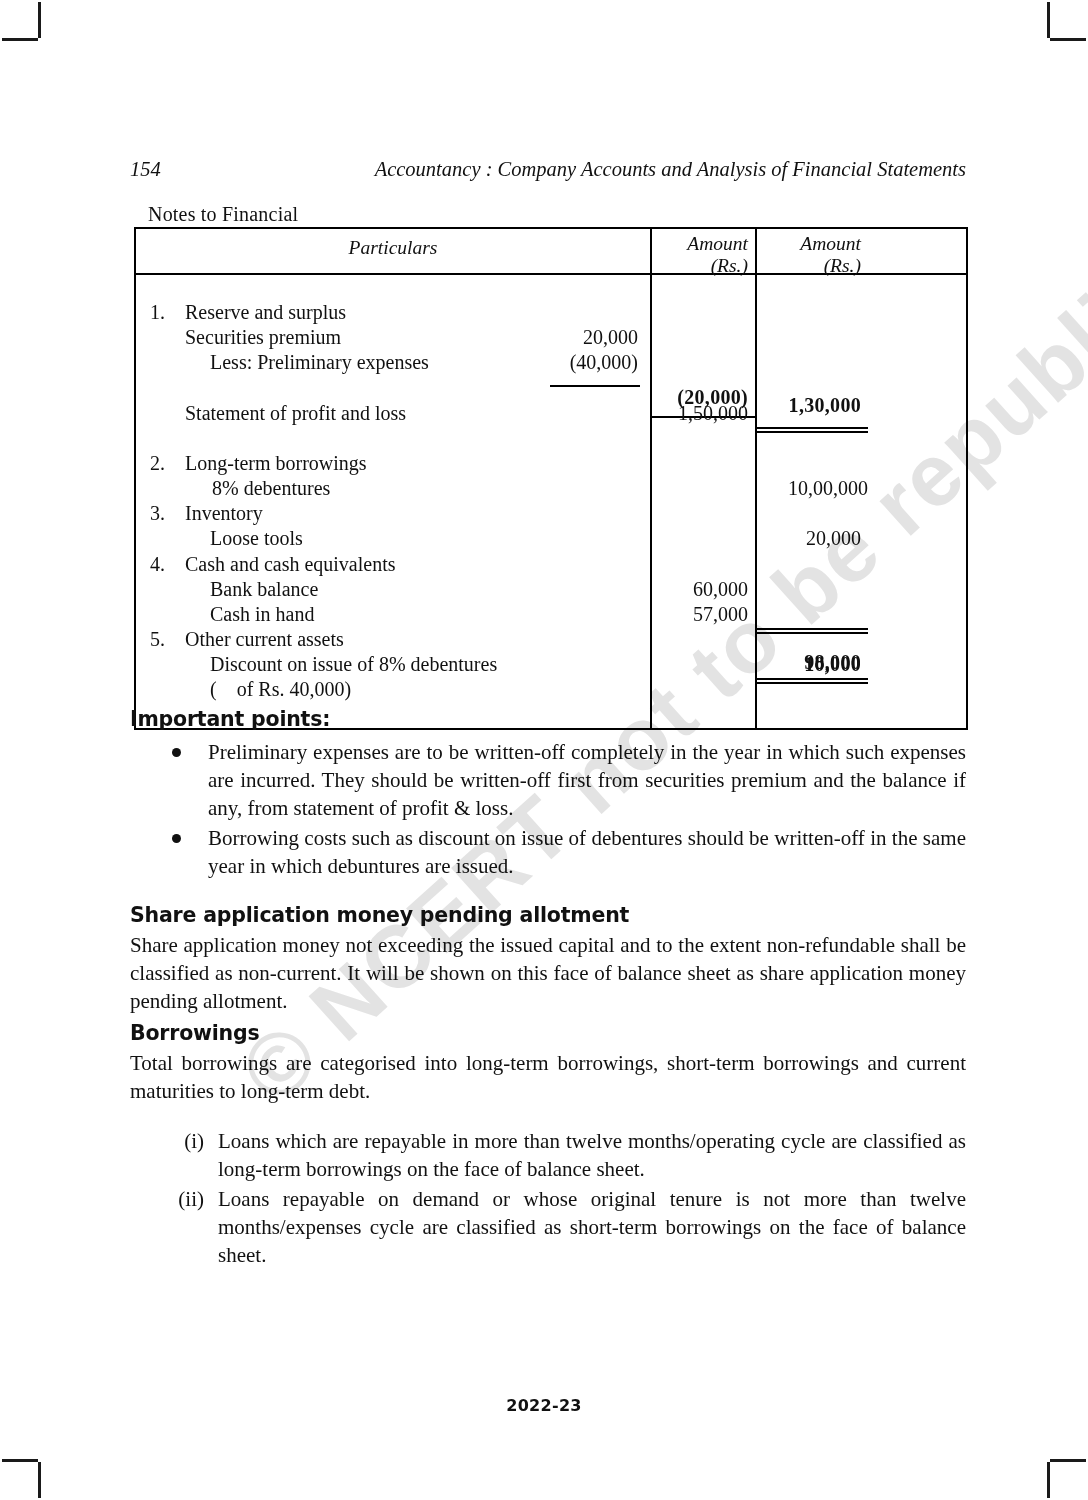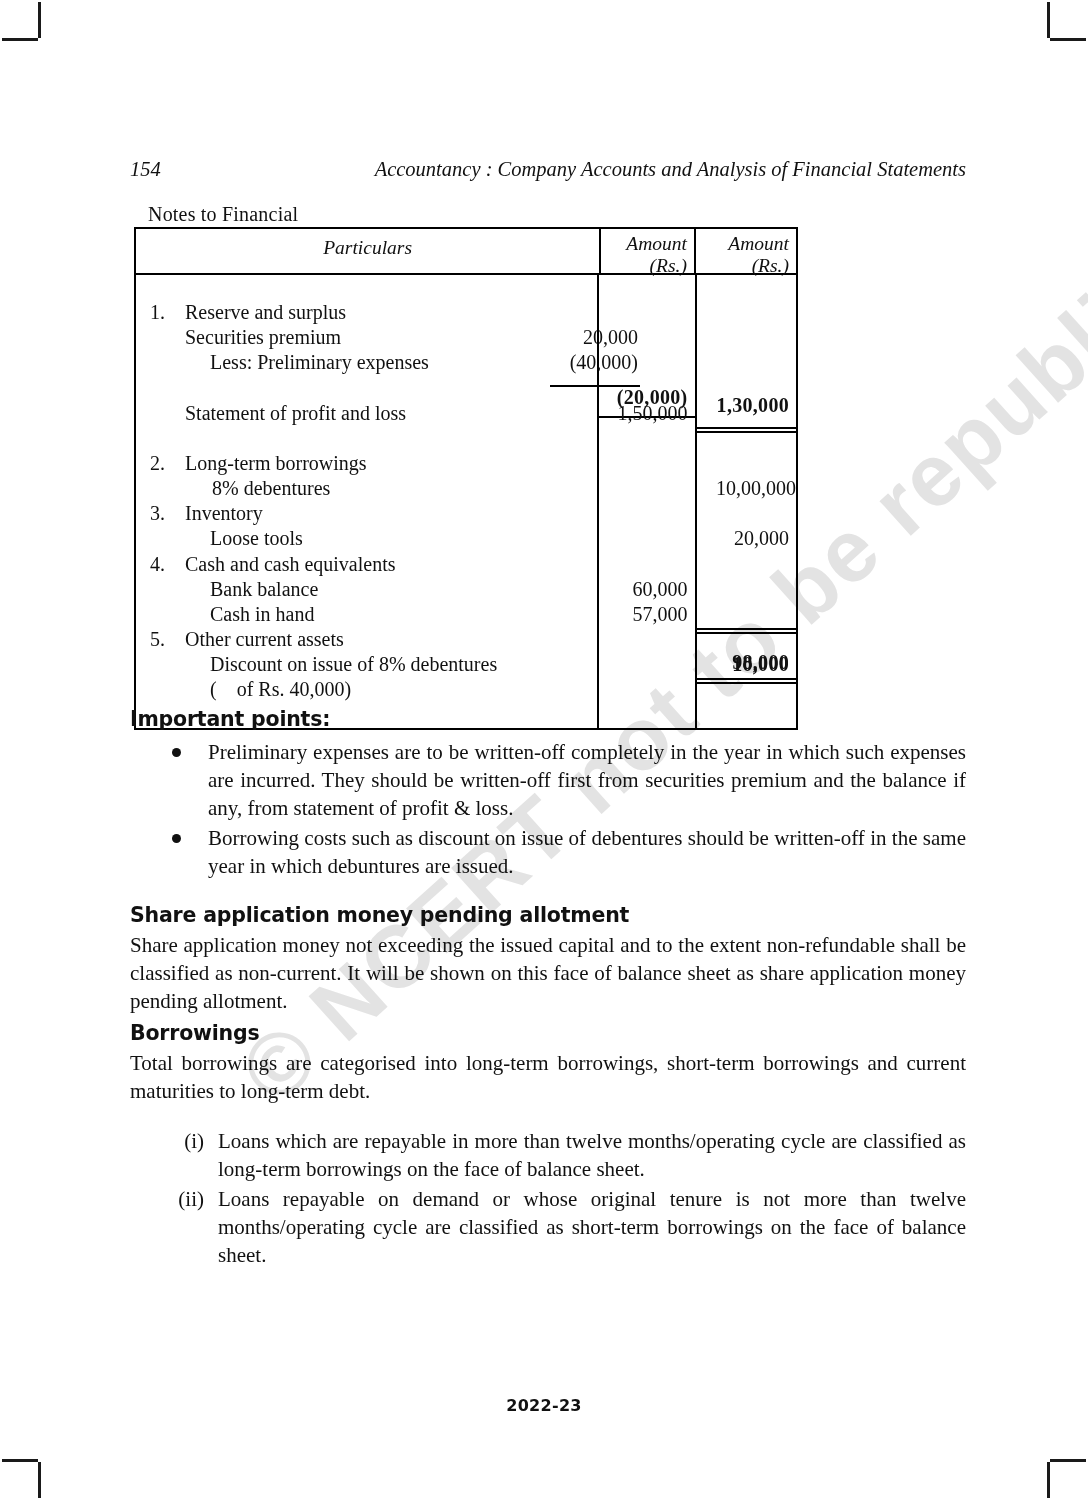--- a/index.html
+++ b/index.html
@@ -76,21 +76,21 @@
     top: 203px;
     font-size: 20px;
     letter-spacing: 0.2px;
   }
 
   
   .nt {
     position: absolute;
     left: 134px;
     top: 227px;
-    width: 664px;
+    width: 834px;
     border: 2.2px solid #000;
     box-sizing: border-box;
   }
   .nt-row { display: flex; box-sizing: border-box; }
   .col-part { width: 514px; box-sizing: border-box; position: relative; }
   .col-a1   { width: 105px; box-sizing: border-box; border-left: 2.2px solid #000; position: relative; }
   .col-a2   { width: 113px; box-sizing: border-box; border-left: 2.2px solid #000; position: relative; }
 
   .nt-head { border-bottom: 2.2px solid #000; height: 46px; }
   .nt-head .col-part { display:flex; justify-content:center; padding-top: 4px; }
@@ -354,20 +354,20 @@
   <div class="body-col" style="top:1021px;">
     <h3 class="sec">Borrowings</h3>
     <p class="para" style="margin-top:5px;">Total borrowings are categorised into long-term borrowings, short-term borrowings and current maturities to long-term debt.</p>
     <ol class="romans" style="margin-top:22px;">
       <li>
         <span class="rmark">(i)</span>
         <span>Loans which are repayable in more than twelve months/operating cycle are classified as long-term borrowings on the face of balance sheet.</span>
       </li>
       <li>
         <span class="rmark">(ii)</span>
-        <span>Loans repayable on demand or whose original tenure is not more than twelve months/operating cycle are classified as short-term borrowings on the face of balance sheet.</span>
+        <span>Loans repayable on demand or whose original tenure is not more than twelve months/expenses cycle are classified as short-term borrowings on the face of balance sheet.</span>
       </li>
     </ol>
   </div>
 
   <div class="footer">2022-23</div>
 
 </div>
 
 </body></html>

